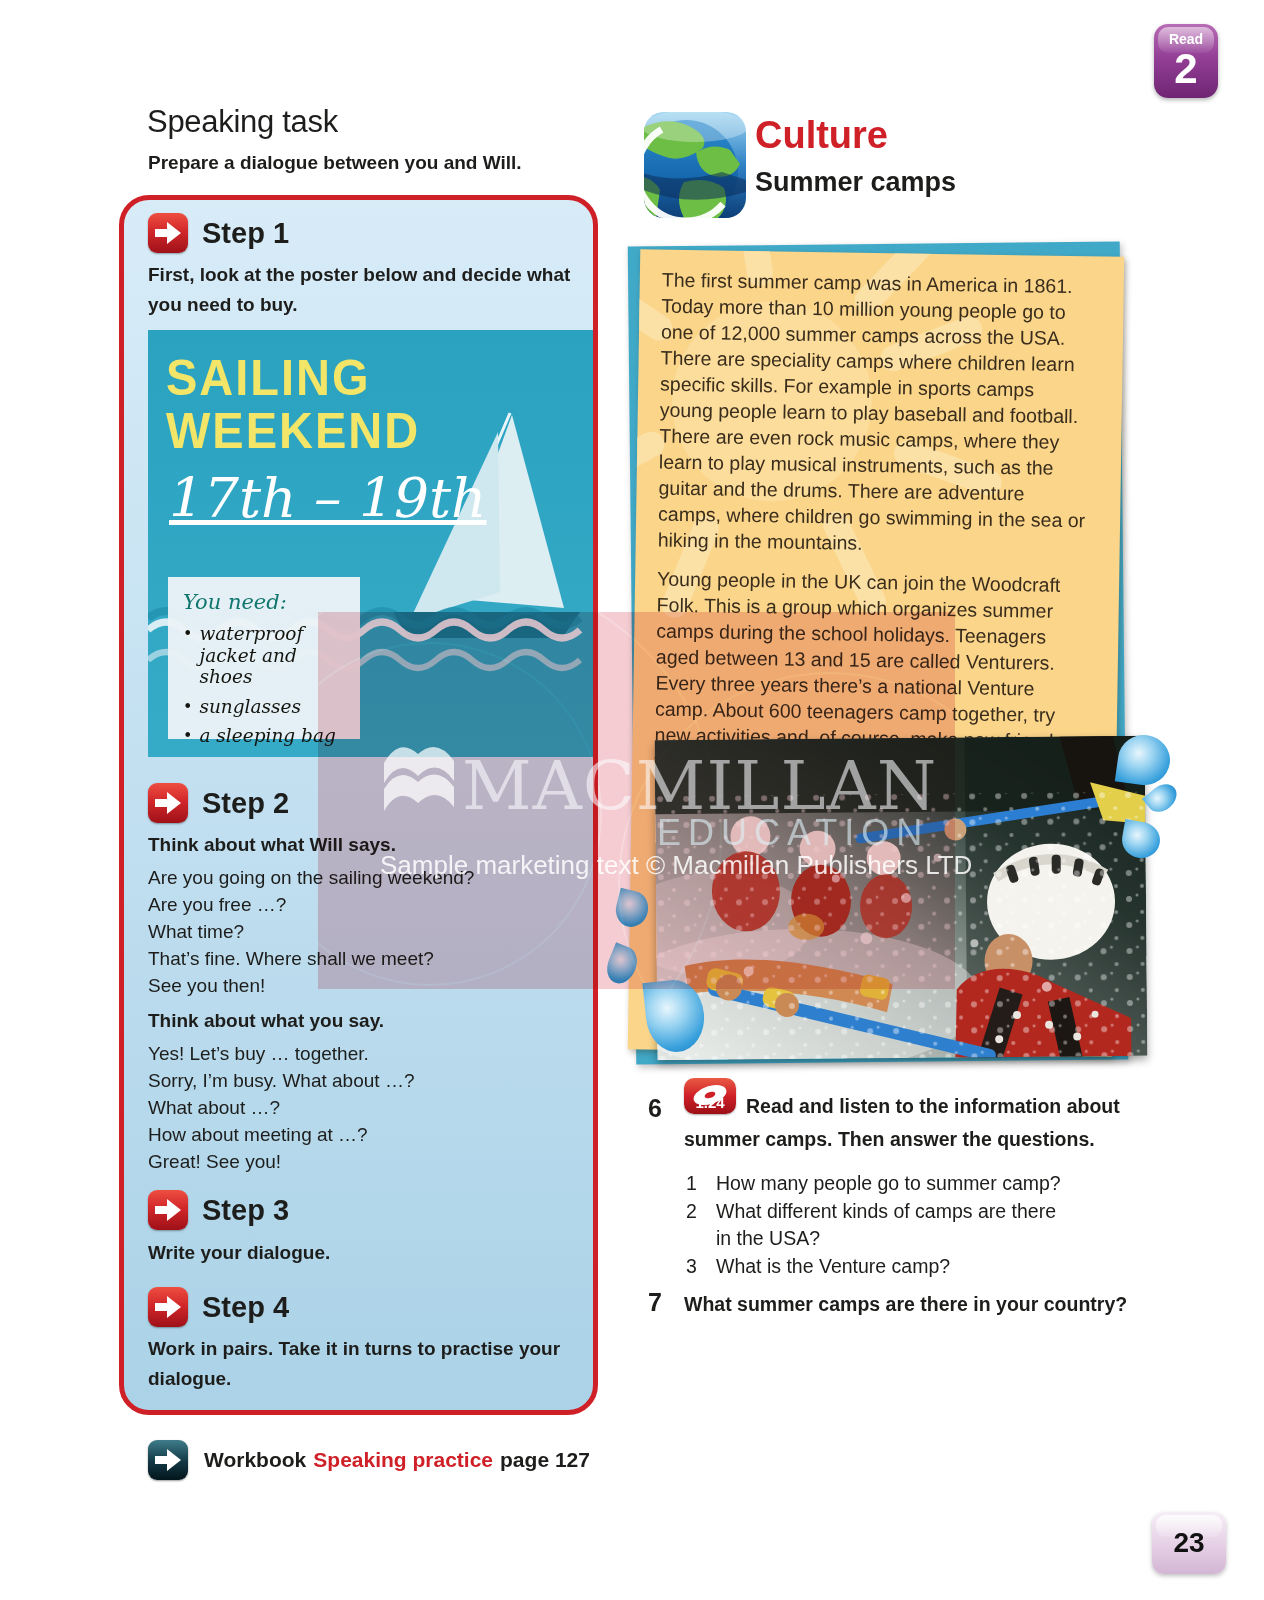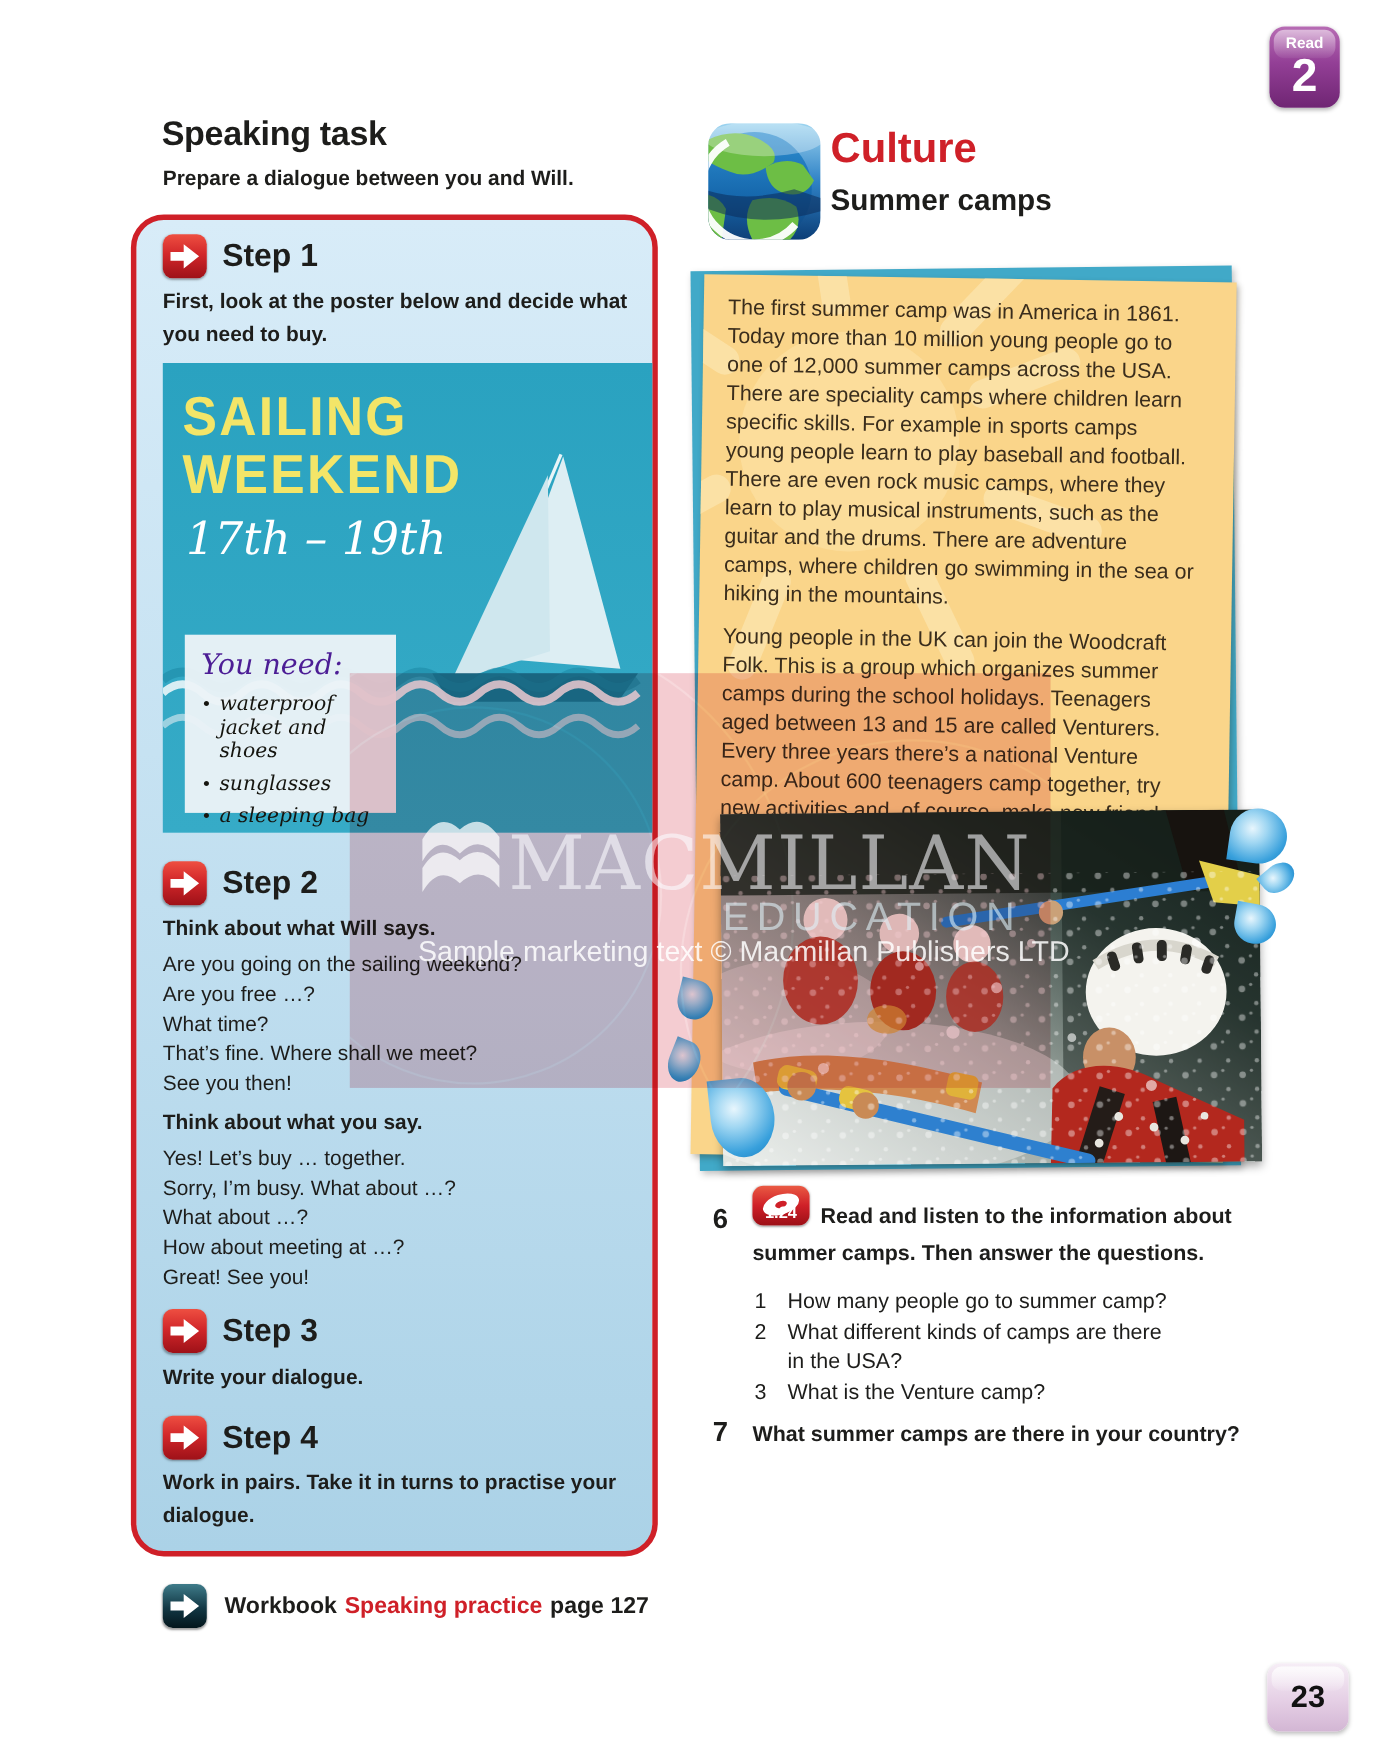--- a/index.html
+++ b/index.html
@@ -1,39 +1,39 @@
 <!DOCTYPE html>
 <html><head>
 <meta charset="utf-8">
 <style>
   html,body{margin:0;padding:0;}
   body{width:1264px;height:1600px;background:#fff;font-family:"Liberation Sans",sans-serif;color:#1d1d1b;}
   .page{position:relative;width:1264px;height:1600px;background:#fff;overflow:hidden;}
   .abs{position:absolute;}
 
   
-  .speaking-title{left:147px;top:104px;font-size:31px;font-weight:700;letter-spacing:-0.3px;}
+  .speaking-title{left:147px;top:104px;font-size:31px;font-weight:400;letter-spacing:-0.3px;}
   .speaking-intro{left:148px;top:152px;font-size:19px;font-weight:700;}
   .task-box{left:119px;top:195px;width:469px;height:1210px;border:5px solid #cf2028;border-radius:30px;
             background:linear-gradient(180deg,#d8ecf8 0%,#c6e2f2 40%,#abd2e7 100%);}
   .step-row{display:flex;align-items:center;gap:14px;}
   .step-icon{width:40px;height:40px;border-radius:9px;flex:0 0 auto;
              background:linear-gradient(180deg,#ee4f41 0%,#d2272a 45%,#9e1118 100%);
              box-shadow:0 1px 2px rgba(0,0,0,.35);display:flex;align-items:center;justify-content:center;}
   .step-label{font-size:29px;font-weight:700;}
   .instr{font-size:19px;font-weight:700;line-height:30px;}
   .dlg{font-size:19px;line-height:27px;color:#1d1d1b;}
 
   
   .poster{left:148px;top:330px;width:445px;height:427px;background:linear-gradient(180deg,#2aa2c0,#36abc7);overflow:hidden;}
   .poster-title{left:18px;top:22px;font-size:47px;line-height:50px;font-weight:800;color:#f3e568;
                 letter-spacing:2px;transform:scaleY(1.06);transform-origin:top left;}
-  .poster-dates{left:21px;top:136px;font-size:41px;color:#fff;font-family:"DejaVu Serif",serif;font-style:italic;}
+  .poster-dates{left:21px;top:136px;font-size:55px;color:#fff;font-family:"DejaVu Serif",serif;font-style:italic;text-decoration:underline;}
   .youneed{left:20px;top:247px;width:192px;height:162px;background:rgba(235,243,247,.96);padding:13px 10px 0 15px;box-sizing:border-box;}
-  .youneed-h{font-family:"DejaVu Serif",serif;font-style:italic;font-size:26px;color:#4c1d95;margin-bottom:9px;}
+  .youneed-h{font-family:"DejaVu Serif",serif;font-style:italic;font-size:21px;color:#0f766e;margin-bottom:9px;}
   .youneed-item{display:flex;gap:7px;font-family:"DejaVu Serif",serif;font-style:italic;font-size:18.5px;
                 line-height:21.5px;color:#15150f;margin-bottom:8px;}
   .youneed-item .dot{font-size:16px;line-height:21px;}
 
   
   .wb-row{left:148px;top:1440px;display:flex;align-items:center;gap:16px;}
   .wb-icon{width:40px;height:40px;border-radius:9px;background:linear-gradient(180deg,#3f7c8a 0%,#123744 55%,#03161c 100%);
            display:flex;align-items:center;justify-content:center;box-shadow:0 1px 2px rgba(0,0,0,.4);}
   .wb-text{font-size:21px;font-weight:700;}
   .wb-text span{margin-right:7px;}

